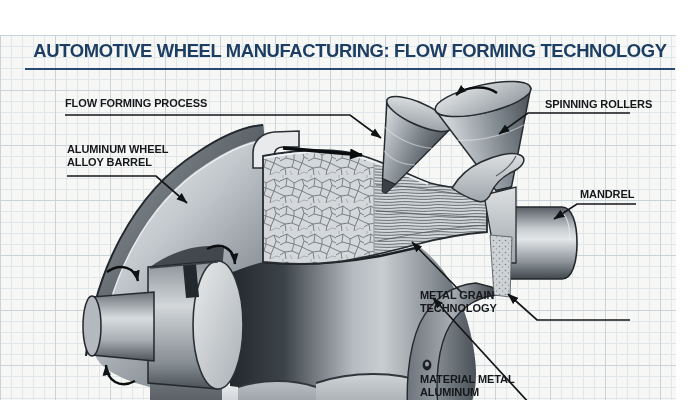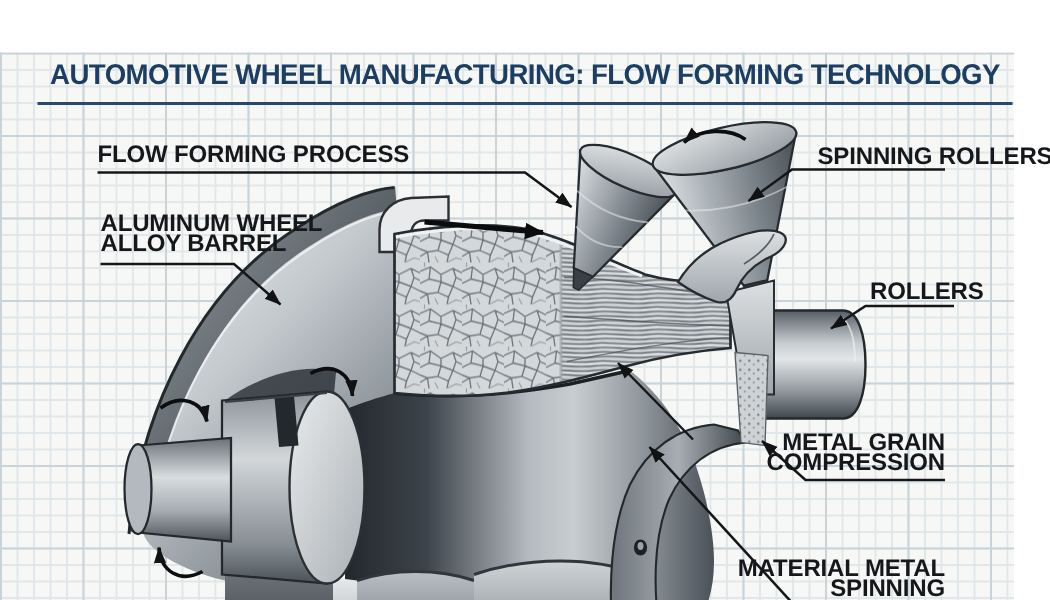--- a/index.html
+++ b/index.html
@@ -11,23 +11,23 @@
       linear-gradient(90deg, #c9d4da 1px, transparent 1px),
       linear-gradient(#e0e7ea 1px, transparent 1px),
       linear-gradient(90deg, #e0e7ea 1px, transparent 1px);
     background-size:55px 55px,55px 55px,11px 11px,11px 11px;
     margin-top:35px;
   }
   .title{position:absolute;top:5px;left:0;width:700px;text-align:center;
     font-size:19px;font-weight:bold;letter-spacing:-0.4px;color:#1d3e63;
     white-space:nowrap;transform:scaleX(0.97);}
   .title-rule{position:absolute;top:33px;left:25px;width:650px;height:2px;background:#27496f;}
-  .lbl{position:absolute;font-size:16px;font-weight:bold;line-height:13px;
+  .lbl{position:absolute;font-size:11px;font-weight:bold;line-height:13px;
     color:#15171a;letter-spacing:-0.1px;white-space:nowrap;}
-  .lbl.right{text-align:right;}
+  .lbl.right{text-align:left;}
   svg.art{position:absolute;left:0;top:0;}
 </style>
 </head>
 <body>
 
 <div class="stage">
 
   <svg class="art" width="700" height="400" viewBox="0 0 700 400">
     <defs>
       <linearGradient id="gFace" x1="0" y1="0" x2="0.7" y2="1">
@@ -251,25 +251,25 @@
 
   <div class="lbl" style="left:65px;top:62px;">FLOW FORMING PROCESS</div>
 
   <div class="lbl" style="left:529px;top:63px;padding-left:16px;">SPINNING ROLLERS</div>
 
   <div class="lbl" style="left:67px;top:108px;">
     <div>ALUMINUM WHEEL</div>
     <div>ALLOY BARREL</div>
   </div>
 
-  <div class="lbl" style="left:580px;top:153px;">ROLLERS</div>
+  <div class="lbl" style="left:580px;top:153px;">MANDREL</div>
 
   <div class="lbl right" style="left:420px;top:254px;width:210px;">
     <div>METAL GRAIN</div>
-    <div>COMPRESSION</div>
+    <div>TECHNOLOGY</div>
   </div>
 
   <div class="lbl right" style="left:420px;top:338px;width:210px;">
     <div>MATERIAL METAL</div>
-    <div>SPINNING</div>
+    <div>ALUMINUM</div>
   </div>
 
 </div>
 
 </body></html>

